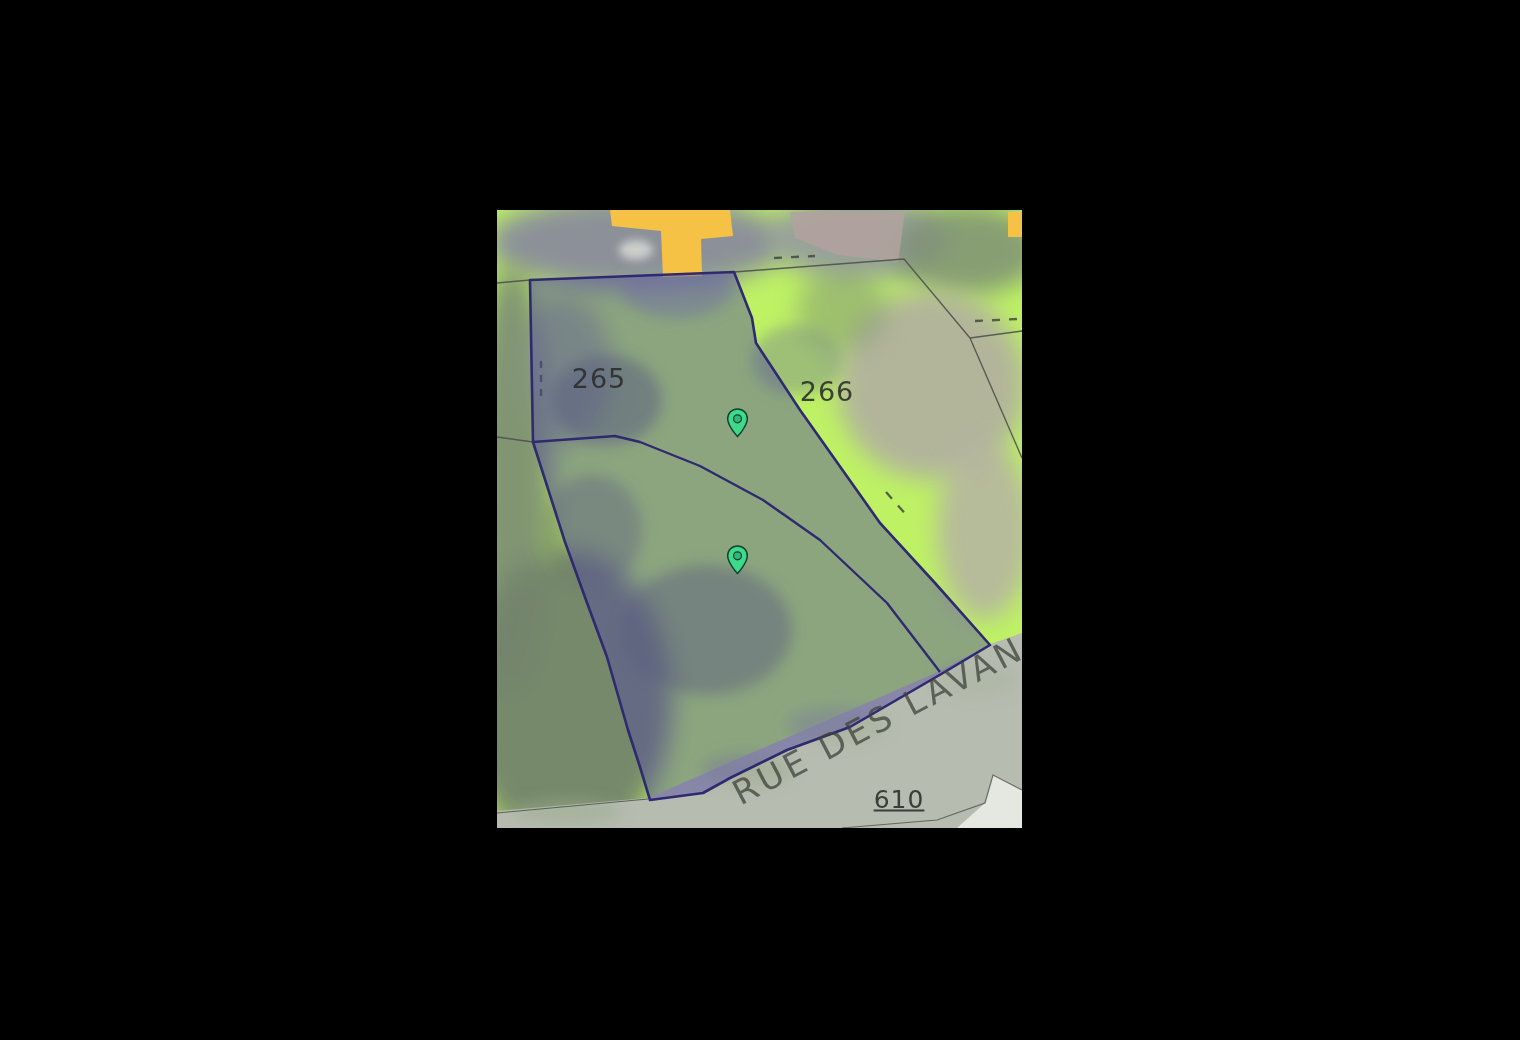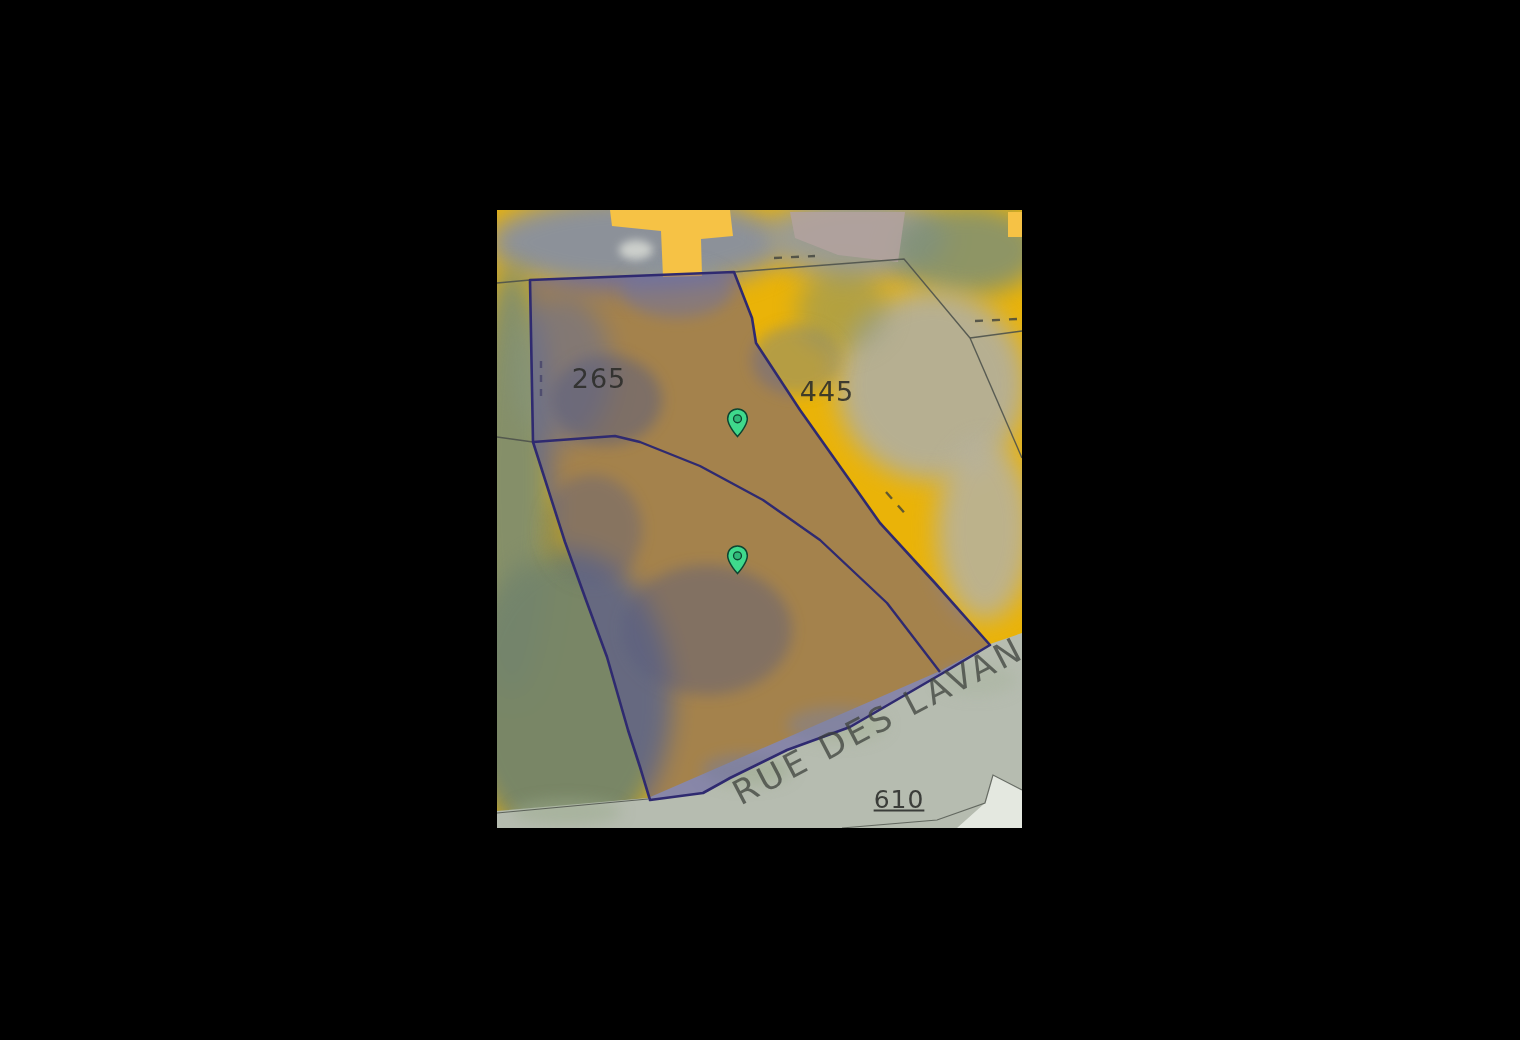--- a/index.html
+++ b/index.html
@@ -1,18 +1,18 @@
 <!DOCTYPE html>
 <html style="--parcel_fill: rgba(80,72,160,0.45); --parcel_stroke: #2f2a70; --boundary_gray: #4e524b; --road_yellow: #f6c245; --road_surface: #b6bcb0; --building_pink: #b3a29f; --roof_white: #e9ece6; --pin_green: #3fd98c; --pin_inner: #2fb878; --pin_outline: #0d4431; --label_color: #2b2c29; --street_label_color: rgba(62,66,60,0.75);"><head>
 <meta charset="utf-8">
 <style>
   html,body{margin:0;padding:0;width:1520px;height:1040px;background:#000;overflow:hidden;
             font-family:"DejaVu Sans", sans-serif;}
   .map-viewport{position:absolute;left:497px;top:210px;width:525px;height:618px;
-                overflow:hidden;background:#eab308;}
+                overflow:hidden;background:#bef264;}
   .aerial{position:absolute;inset:0;}
   .blob{position:absolute;filter:blur(12px);border-radius:50%;}
   .overlay{position:absolute;left:0;top:0;}
   .parcel-label{position:absolute;transform:translate(-50%,-50%);
                 color:var(--label_color);opacity:.88;font-size:27px;letter-spacing:1px;}
   .parcel-label.small{font-size:25px;}
   .street-label{position:absolute;left:238px;top:585px;transform-origin:0 50%;
                 transform:translateY(-50%) rotate(-27.5deg);white-space:nowrap;
                 color:var(--street_label_color);font-size:34px;letter-spacing:4px;}
   .pin{position:absolute;width:23px;height:30px;}
@@ -76,21 +76,21 @@
     <line x1="277" y1="48" x2="318" y2="46" style="stroke:#3f423c;stroke-width:2.4;stroke-dasharray:8 9;opacity:.8;"></line>
     <line x1="478" y1="111" x2="521" y2="109" style="stroke:#3f423c;stroke-width:2.4;stroke-dasharray:8 9;opacity:.8;"></line>
     <line x1="389" y1="282" x2="412" y2="308" style="stroke:#3f423c;stroke-width:2.4;stroke-dasharray:9 9;opacity:.8;"></line>
     <line x1="44" y1="151" x2="44" y2="189" style="stroke:#3f423c;stroke-width:2.4;stroke-dasharray:7 7;opacity:.8;"></line>
 
     <polygon points="33,70 237,62 255,108 259,133 303,200 383,313 438,373 493,435 446,463 353,517 290,540 233,568 206,583 153,590 143,557 131,520 110,447 89,390 68,332 36,232" style="fill:var(--parcel_fill);stroke:var(--parcel_stroke);stroke-width:2.6;stroke-linejoin:round;"></polygon>
     <polyline points="36,232 118,226 143,232 203,256 266,290 323,330 390,393 443,462" style="fill:none;stroke:var(--parcel_stroke);stroke-width:2.4;stroke-linejoin:round;"></polyline>
   </svg>
 
   <div class="parcel-label" style="left:102px;top:168px;">265</div>
-  <div class="parcel-label" style="left:330px;top:181px;">445</div>
+  <div class="parcel-label" style="left:330px;top:181px;">266</div>
   <div class="parcel-label small" style="left:402px;top:589px;text-decoration:underline;">610</div>
   <div class="street-label">RUE DES LAVAN</div>
 
   <svg class="pin" viewBox="0 0 24 32" style="left: 229px; top: 198px;">
     <path d="M12 1 C6 1 1.5 5.6 1.5 11.5 C1.5 19 12 30.5 12 30.5 S22.5 19 22.5 11.5 C22.5 5.6 18 1 12 1 Z" style="fill:var(--pin_green);stroke:var(--pin_outline);stroke-width:1.6;"></path>
     <circle cx="12" cy="11.5" r="4.2" style="fill:var(--pin_inner);stroke:var(--pin_outline);stroke-width:1.4;"></circle>
   </svg>
   <svg class="pin" viewBox="0 0 24 32" style="left: 229px; top: 335px;">
     <path d="M12 1 C6 1 1.5 5.6 1.5 11.5 C1.5 19 12 30.5 12 30.5 S22.5 19 22.5 11.5 C22.5 5.6 18 1 12 1 Z" style="fill:var(--pin_green);stroke:var(--pin_outline);stroke-width:1.6;"></path>
     <circle cx="12" cy="11.5" r="4.2" style="fill:var(--pin_inner);stroke:var(--pin_outline);stroke-width:1.4;"></circle>

